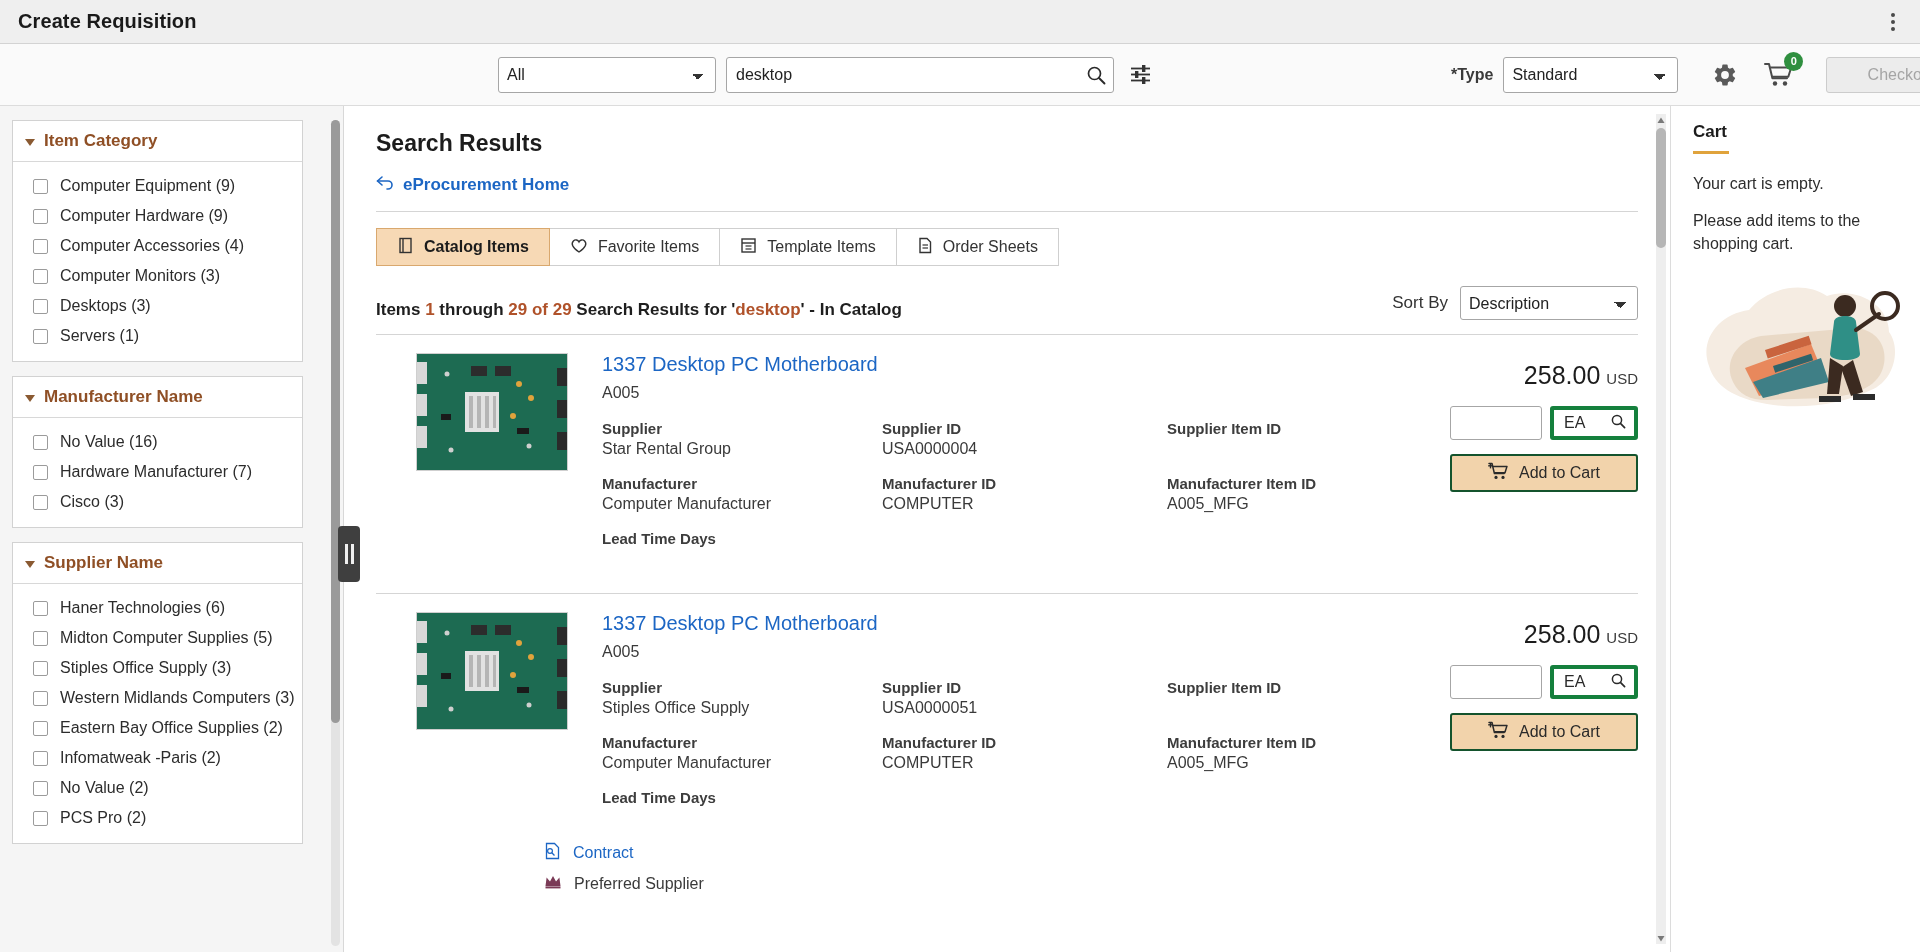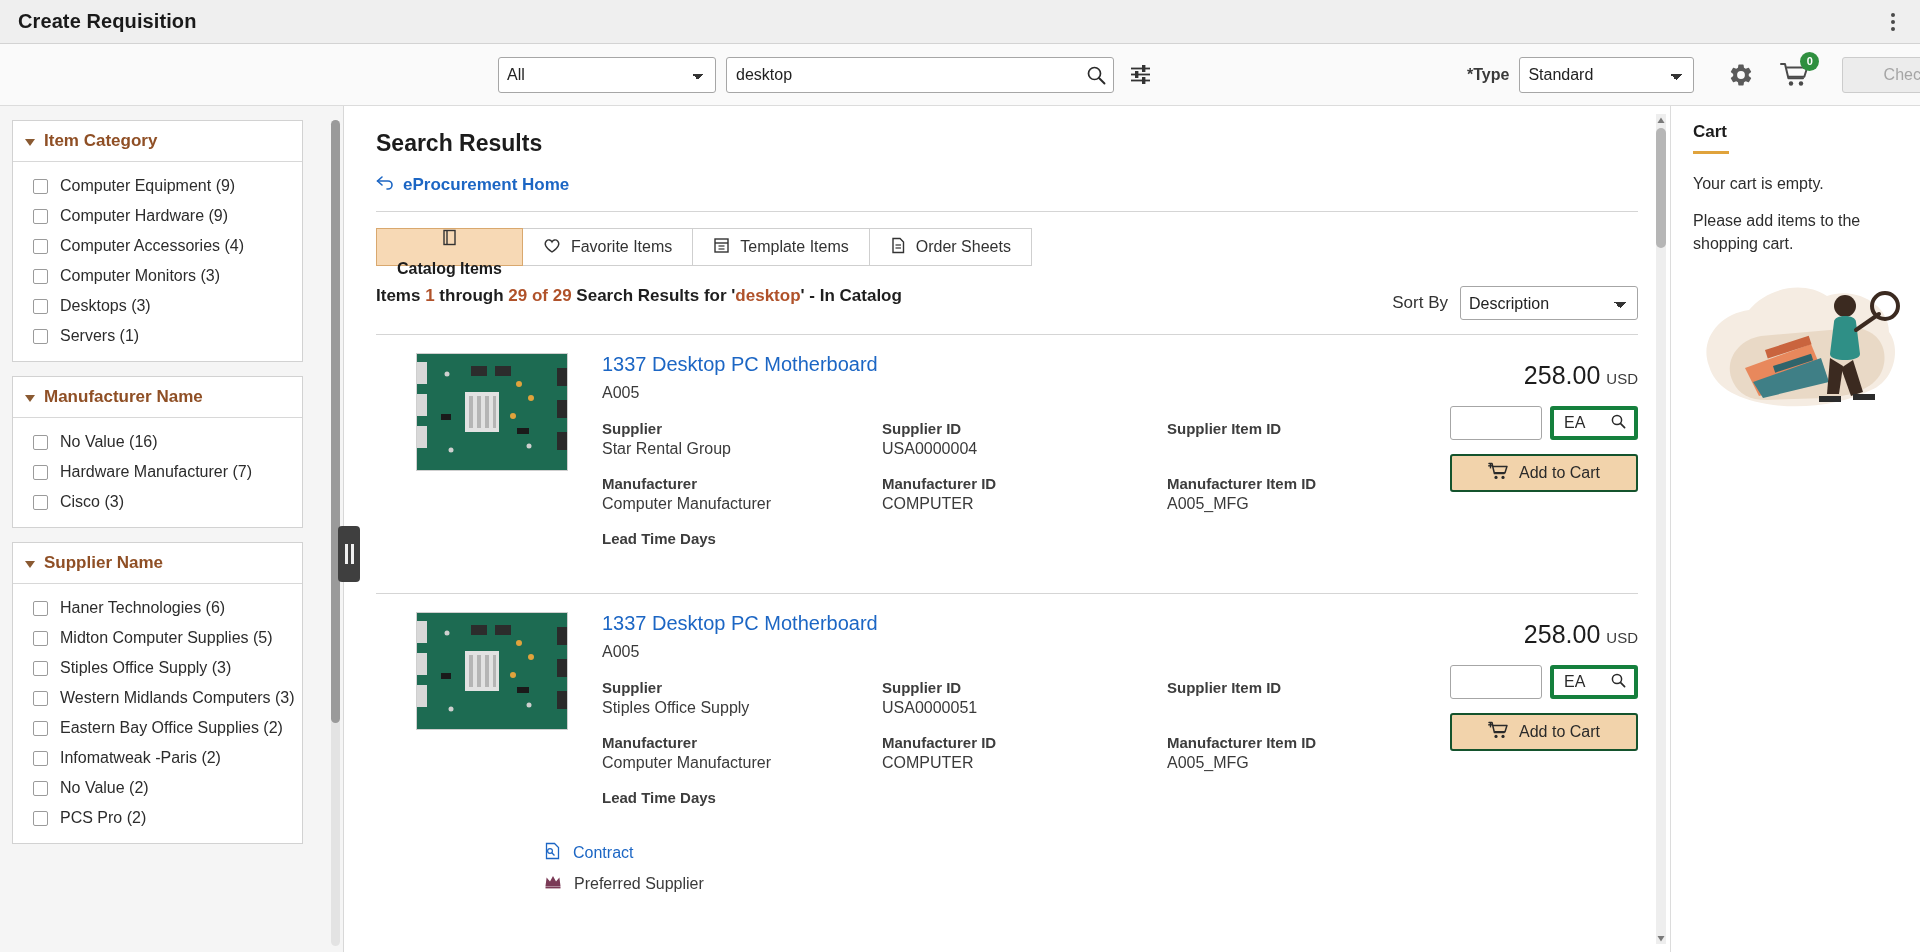--- a/index.html
+++ b/index.html
@@ -73,21 +73,21 @@
     position: absolute; right: 5px; top: 50%; transform: translateY(-50%);
     width: 26px; height: 26px; border: none; background: transparent; cursor: pointer;
     display: flex; align-items: center; justify-content: center; padding: 0;
   }
   .filter-icon { margin-left: 14px; cursor: pointer; display: flex; align-items: center; }
 
   .type-group {
     display: flex; align-items: center; gap: 10px;
     margin-left: 298px;
   }
-  .type-label { font-size: 16px; color: #3a3a3a; font-weight: bold; white-space: nowrap; margin-left: 16px; }
+  .type-label { font-size: 16px; color: #3a3a3a; font-weight: bold; white-space: nowrap; }
   .type-select {
     width: 175px; height: 36px;
     border: 1px solid #a6a6a6; border-radius: 3px;
     background: #fff; font-size: 16px; color: #222;
     padding: 0 8px;
     font-family: "Liberation Sans", sans-serif;
     appearance: none; -webkit-appearance: none;
     background-image: linear-gradient(45deg, transparent 50%, #333 50%), linear-gradient(135deg, #333 50%, transparent 50%);
     background-position: calc(100% - 17px) 16px, calc(100% - 11px) 16px;
     background-size: 6px 6px, 6px 6px;
@@ -209,25 +209,25 @@
     height: 38px; padding: 0 20px;
     border: 1px solid #cfcfcf;
     border-left: none;
     background: #fff; font-size: 16px; color: #333;
     cursor: pointer; white-space: nowrap;
   }
   .tab:first-child { border-left: 1px solid #cfcfcf; }
   .tab.active {
     background: #f7d9b5;
     border-color: #d9a86e;
-    color: #1c1c1c; font-weight: bold; flex-direction: column;
+    color: #1c1c1c; font-weight: bold;
   }
 
   .count-row {
-    display: flex; align-items: flex-start; justify-content: space-between;
+    display: flex; align-items: flex-end; justify-content: space-between;
     margin-top: 20px;
   }
   .count-text { font-size: 17px; font-weight: bold; color: #1e1e1e; }
   .count-text .hl { color: #b0522a; }
   .sort-group { display: flex; align-items: center; gap: 12px; }
   .sort-label { font-size: 17px; color: #333; }
   .sort-select {
     width: 178px; height: 34px;
     border: 1px solid #a6a6a6; border-radius: 3px;
     background: #fff; font-size: 16px; color: #222;

